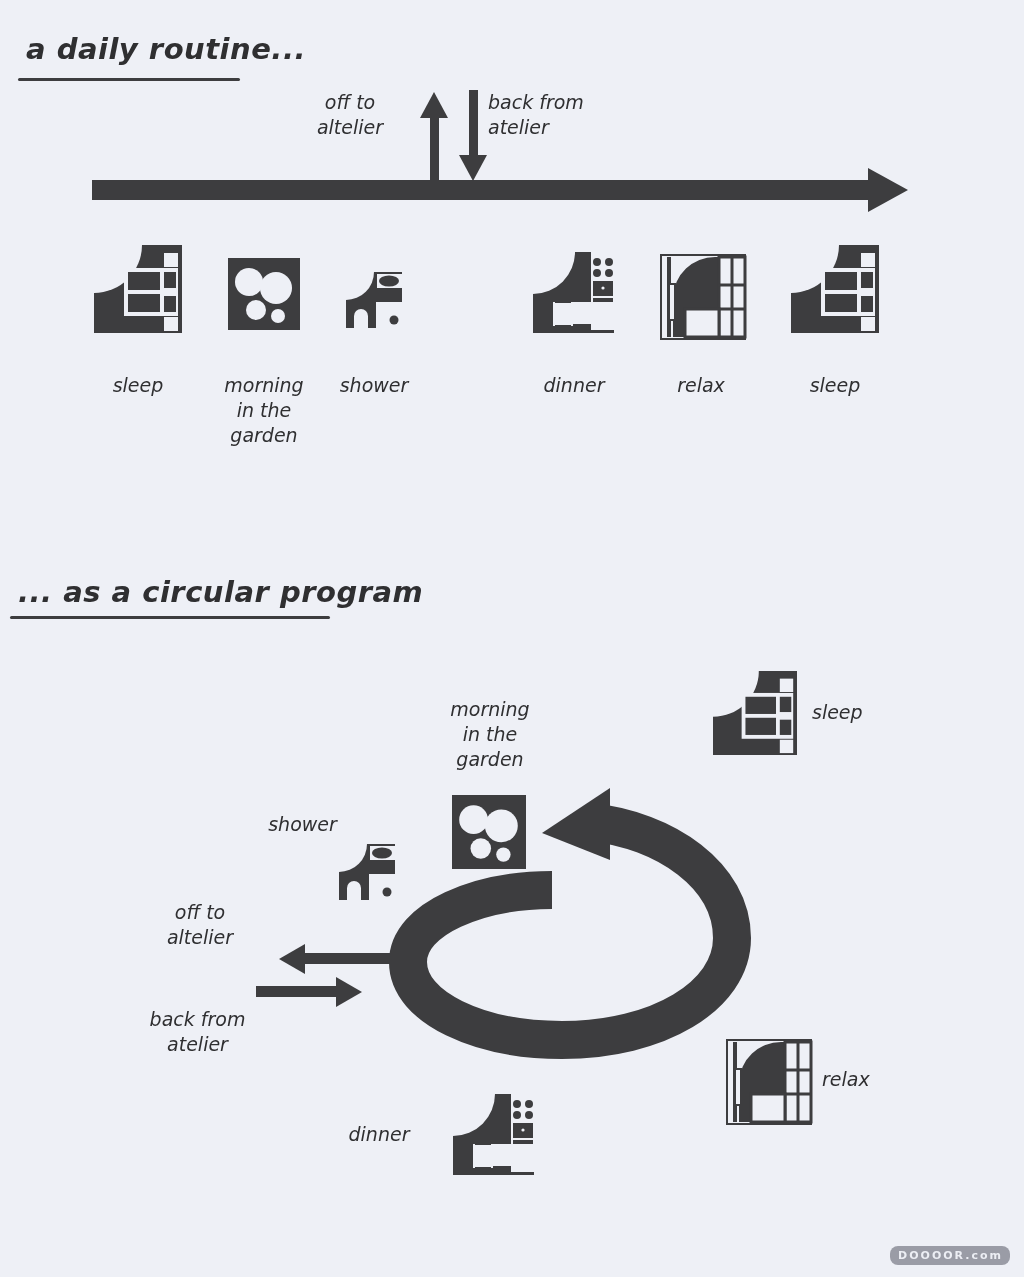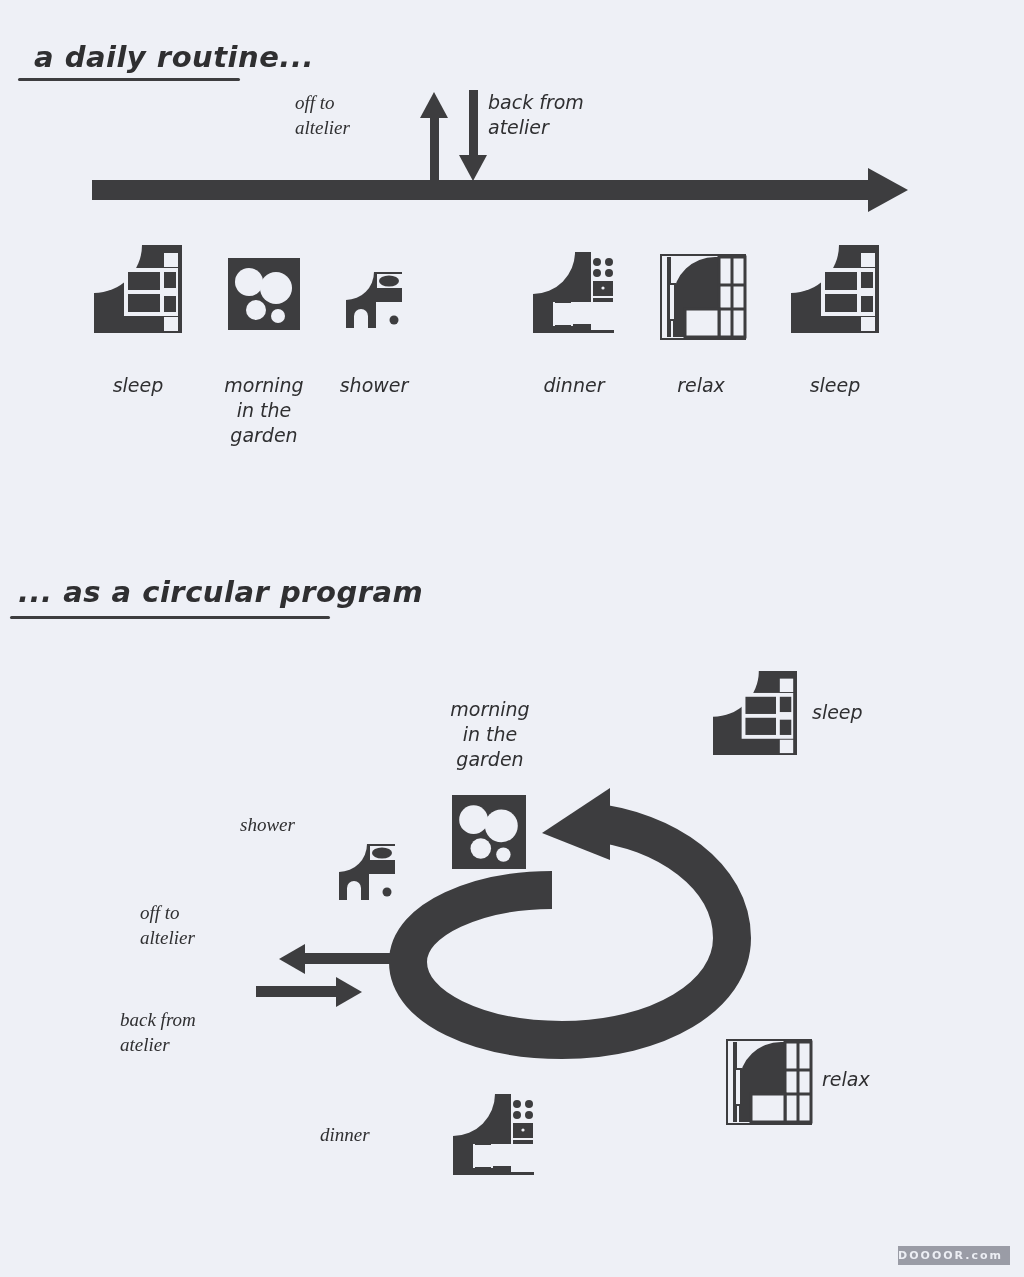--- a/index.html
+++ b/index.html
@@ -43,21 +43,21 @@
     position: absolute;
     font-family: "DejaVu Sans", sans-serif;
     font-size: 19px;
     font-style: italic;
     line-height: 25px;
     color: #2f2f31;
     text-align: center;
     white-space: pre-line;
   }
   .label.left  { text-align: left; }
-  .label.right { text-align: left; font-family: Liberation Serif, serif; }
+  .label.right { text-align: center; }
 
   
   .timeline-bar {
     position: absolute;
     background: #3d3d3f;
   }
   .tri-right {
     position: absolute;
     width: 0; height: 0;
     border-top: 22px solid transparent;
@@ -107,30 +107,30 @@
   .watermark {
     position: absolute;
     right: 14px;
     bottom: 12px;
     background: #9a9ca6;
     color: #eceef4;
     font-family: "DejaVu Sans", sans-serif;
     font-size: 11px;
     font-weight: bold;
     letter-spacing: 2px;
-    padding: 3px 7px 3px 0;
-    border-radius: 0;
+    padding: 3px 7px 3px 8px;
+    border-radius: 8px;
   }
 </style>
 </head>
 <body>
 
 <div class="stage">
 
-  <div class="section-title" style="left:26px; top:40px;margin-left:8px;">a daily routine...</div>
+  <div class="section-title" style="left:26px; top:32px;">a daily routine...</div>
   <div class="title-rule" style="left:18px; top:78px; width:222px;"></div>
 
   <div class="timeline-bar" style="left:92px; top:180px; width:780px; height:20px;"></div>
   <div class="tri-right" style="left:868px; top:168px;"></div>
 
   <div class="timeline-bar" style="left:430px; top:113px; width:9px; height:70px;"></div>
   <div class="tri-up" style="left:420px; top:92px;"></div>
   <div class="label right" style="left:295px; top:90px; width:110px;">off to
 altelier</div>
 

